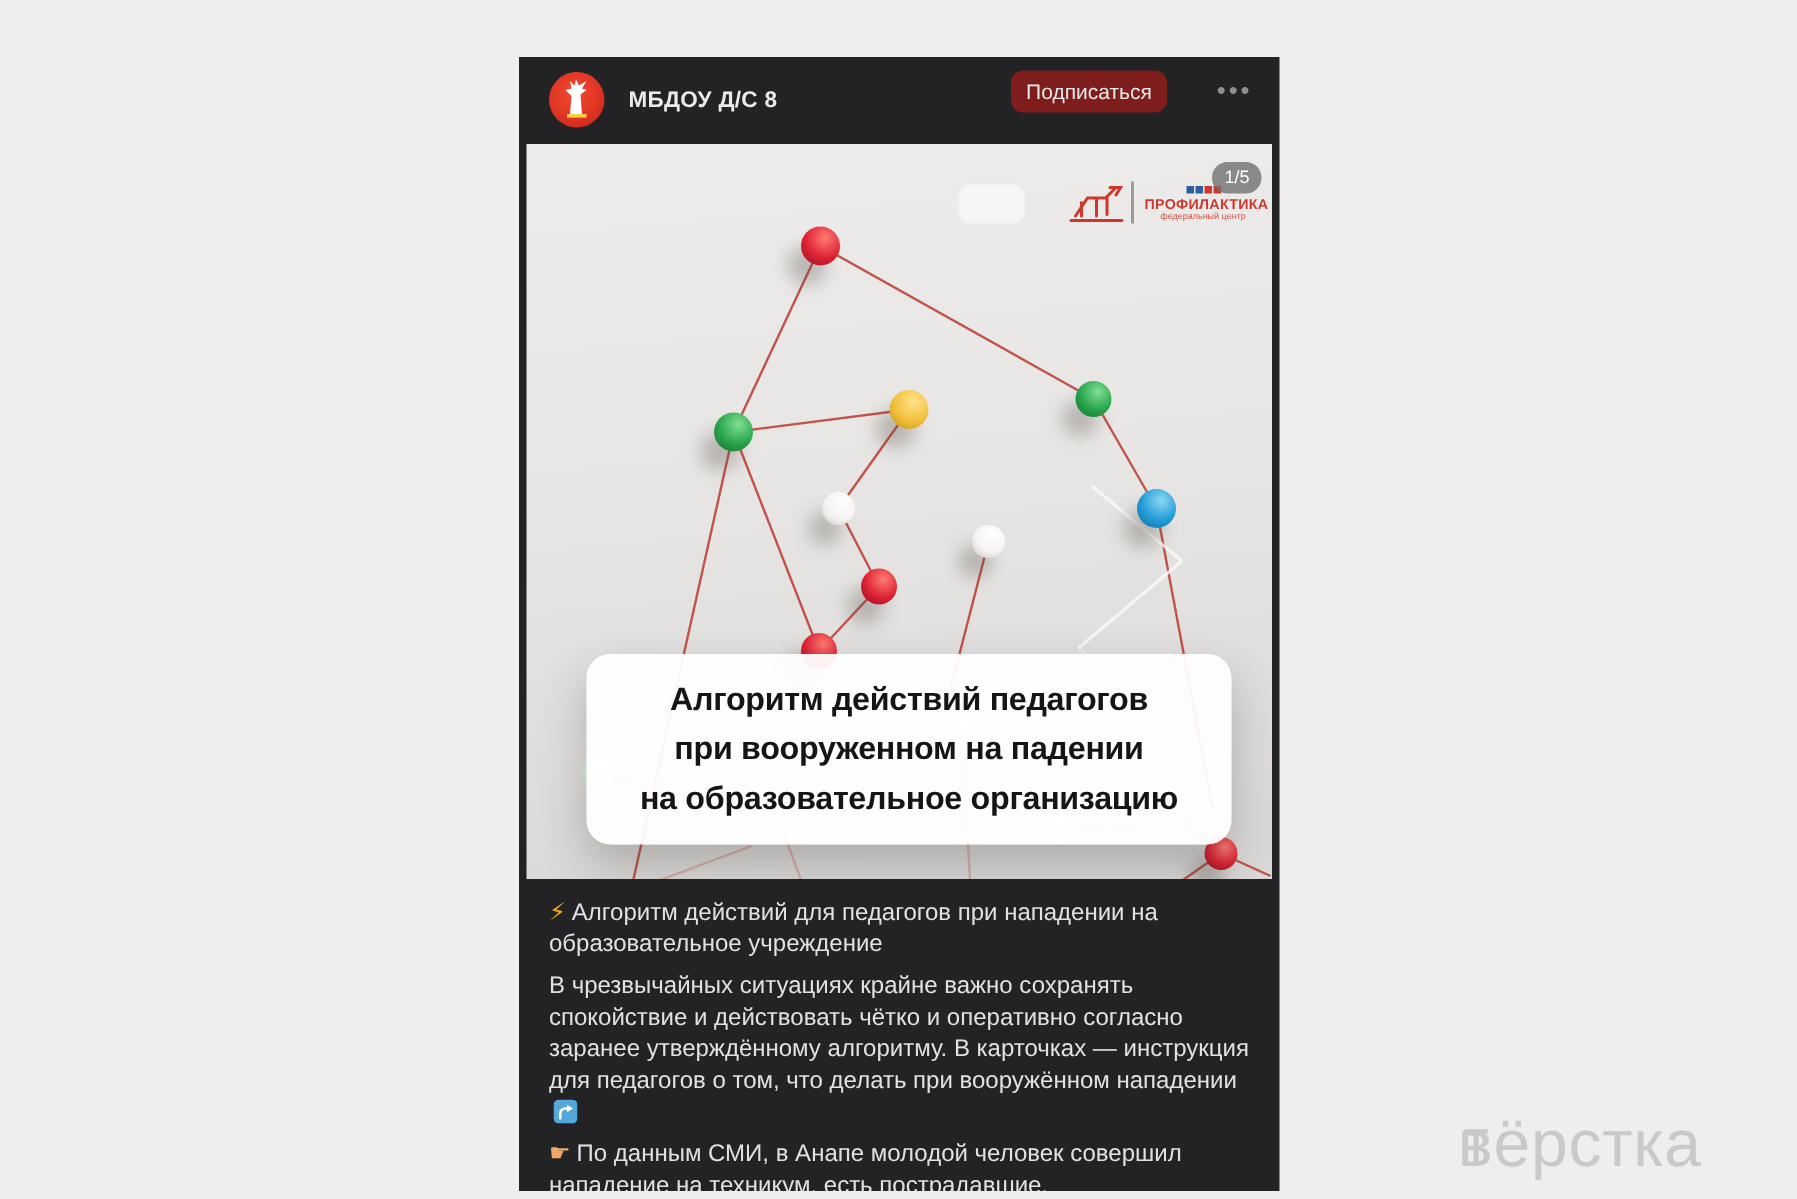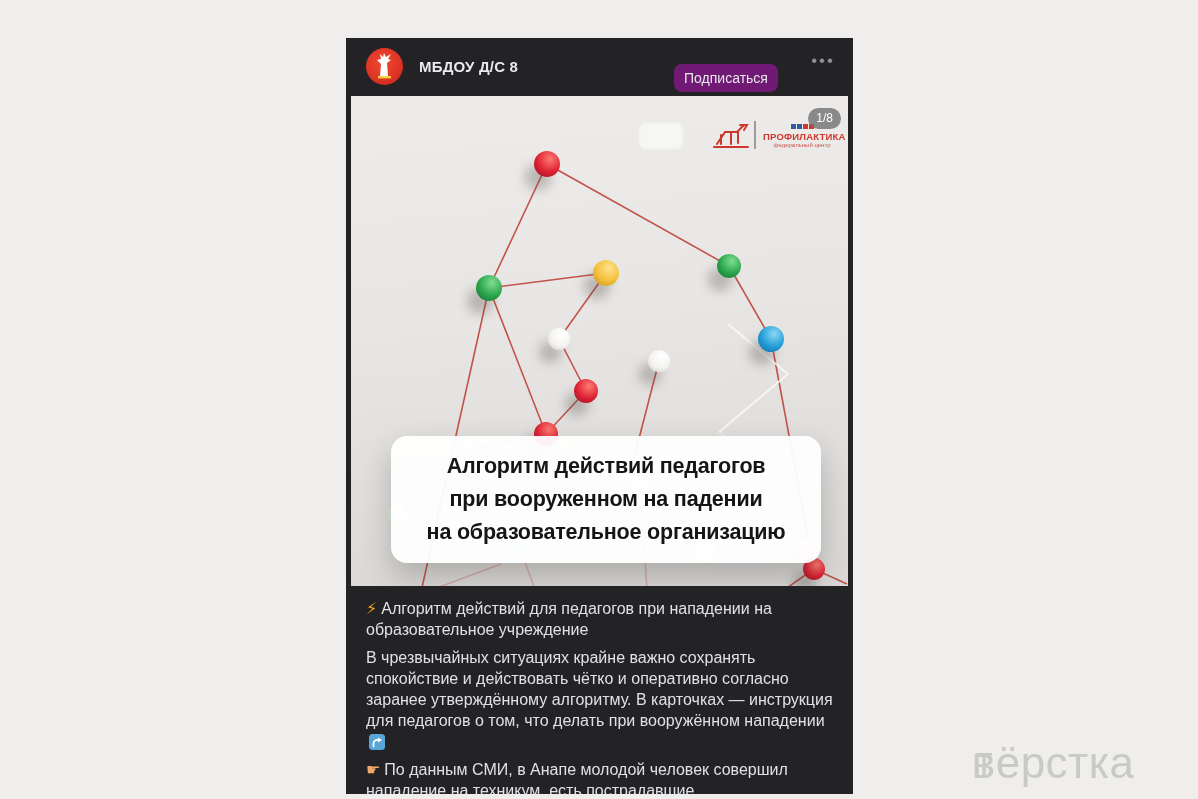--- a/index.html
+++ b/index.html
@@ -11,22 +11,22 @@
   .post-card { position:absolute; left:346px; top:22px; width:507px; height:756px;
                background:#232325; color:#e3e5e8; overflow:hidden; }
 
   
   .post-header { position:relative; height:58px; }
   .avatar { position:absolute; left:20px; top:10px; width:37px; height:37px; border-radius:50%;
             background:radial-gradient(circle at 45% 40%, #f04a33 0%, #e03524 55%, #b81f17 100%);
             display:flex; align-items:center; justify-content:center; overflow:hidden; }
   .community-name { position:absolute; left:73px; top:20px; font-size:15px; font-weight:700;
                     color:#e9eaec; letter-spacing:.2px; }
-  .subscribe-btn { position:absolute; left:328px; top:26px; width:104px; height:28px;
-                   background:#701a75; border:none; border-radius:8px; color:#e7e8ea;
+  .subscribe-btn { position:absolute; left:328px; top:9px; width:104px; height:28px;
+                   background:#7f1d1d; border:none; border-radius:8px; color:#e7e8ea;
                    font-size:14px; font-family:inherit; cursor:pointer; }
   .menu-dots { position:absolute; right:18px; top:16px; color:#8e8f91; font-size:17px;
                letter-spacing:2px; cursor:pointer; line-height:14px; }
 
   
   .post-image { position:absolute; left:5px; top:58px; width:497px; height:490px;
                 background:linear-gradient(175deg,#edecea 0%, #e8e6e4 45%, #d9d8d6 100%);
                 overflow:hidden; cursor:pointer; }
   .threads-svg { position:absolute; left:0; top:0; width:497px; height:490px; z-index:1; }
   .threads-svg line.red        { stroke:#bc3a30; stroke-width:1.6; opacity:.85; }
@@ -171,21 +171,21 @@
         <div class="brand-squares">
           <i style="background:#2d5d9f"></i>
             <i style="background:#2d5d9f"></i>
           <i style="background:#cf372c"></i>
             <i style="background:#cf372c"></i>
         </div>
         <div class="brand-name">ПРОФИЛАКТИКА</div>
         <div class="brand-sub">федеральный центр</div>
       </div>
 
-      <div class="counter-badge">1/8</div>
+      <div class="counter-badge">1/5</div>
 
       <div class="title-overlay">
         <div class="t-line">Алгоритм действий педагогов</div>
         <div class="t-line">при вооруженном на падении</div>
         <div class="t-line">на образовательное организацию</div>
       </div>
     </div>
 
     <div class="post-body">
       <p><span class="emoji-bolt">⚡</span><span>Алгоритм действий для педагогов при нападении на образовательное учреждение</span></p>

